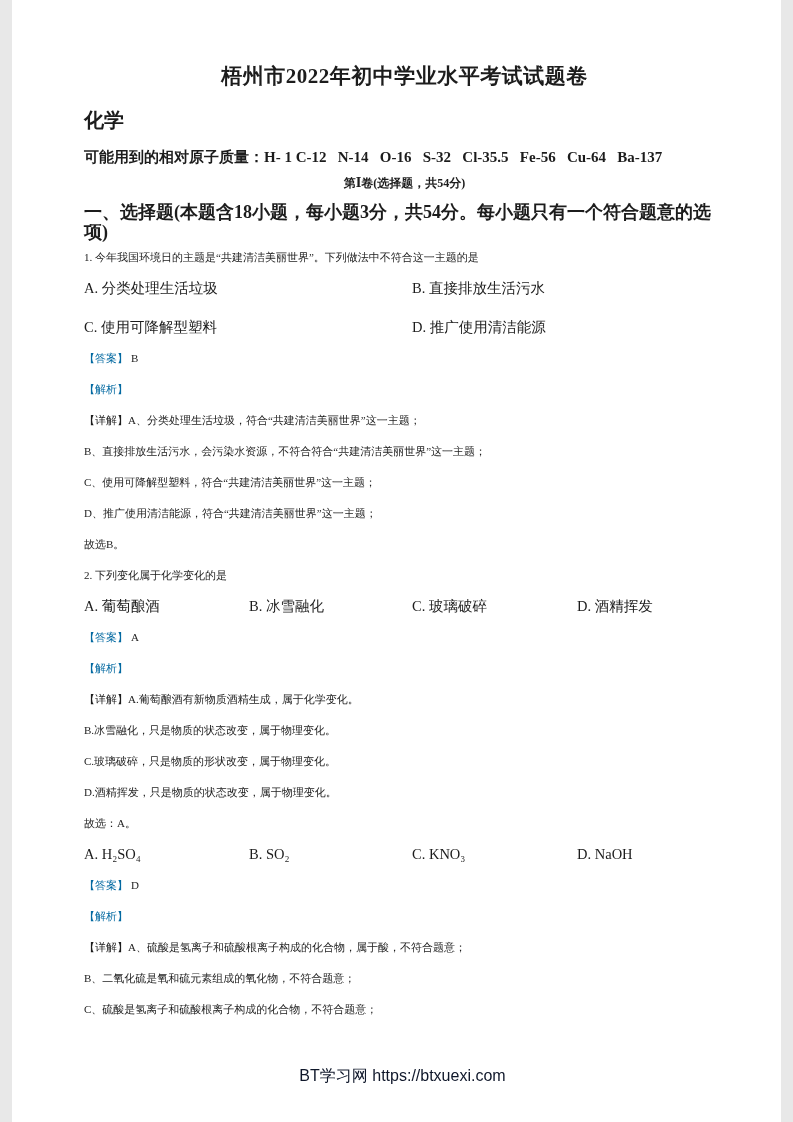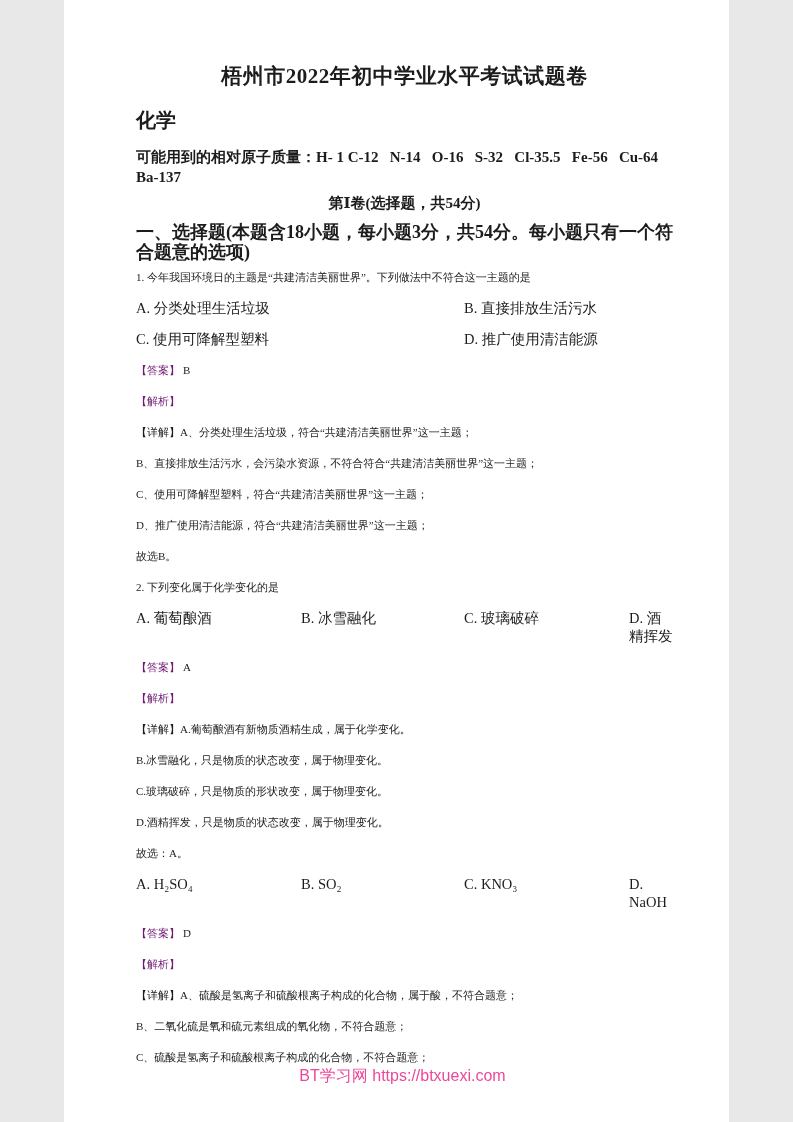--- a/index.html
+++ b/index.html
@@ -1,41 +1,41 @@
 <!DOCTYPE html>
 <html lang="zh"><head>
 <meta charset="utf-8">
 <style>
   html,body{margin:0;padding:0;background:#e8e8e8;}
   .page{
     position:relative;
-    width:665px;height:1122px;
+    width:769px;height:1122px;
     background:#ffffff;
     color:#1c1c1c;
     font-family:"Liberation Serif","DejaVu Serif",serif;
     overflow:hidden;
     margin:0 auto;
   }
   .content{position:absolute;left:72px;right:56px;top:62px;}
   .title{font-size:21px;font-weight:bold;text-align:center;margin:0 0 17px 0;line-height:28px;letter-spacing:0.5px;}
   .subject{font-size:20px;font-weight:bold;text-align:left;margin:0 0 13px 0;line-height:27px;}
   .atomic{font-size:15px;font-weight:bold;margin:0 0 6px 0;line-height:20px;white-space:pre-wrap;}
-  .part-h{font-size:15px;font-weight:bold;text-align:center;margin:0 0 9px 0;line-height:20px;}
+  .part-h{font-size:12px;font-weight:bold;text-align:center;margin:0 0 9px 0;line-height:20px;}
   .section-h{font-size:18px;font-weight:bold;margin:0 0 6px 0;line-height:20px;}
   .line{font-size:11px;line-height:18px;margin:0 0 13px 0;}
-  .opts{display:grid;row-gap:13px;font-size:14.5px;line-height:18px;margin:0 0 13px 0;}
+  .opts{display:grid;row-gap:21px;font-size:14.5px;line-height:18px;margin:0 0 13px 0;}
   .cols2{grid-template-columns:328px 1fr;}
   .cols4{grid-template-columns:165px 163px 165px 1fr;}
-  .marker{color:#701a75;}
+  .marker{color:#0369a1;}
   .ans-val{margin-left:3px;}
   .footer{
     position:absolute;left:12px;right:0;top:1066px;
     text-align:center;
     font-family:"Liberation Sans","DejaVu Sans",sans-serif;
-    font-size:16px;color:#ec4899;line-height:20px;
+    font-size:16px;color:#0f172a;line-height:20px;
   }
 </style>
 </head>
 <body>
 
 <div class="page">
   <div class="content">
 
     <h1 class="title">梧州市2022年初中学业水平考试试题卷</h1>
     <h2 class="subject">化学</h2>

